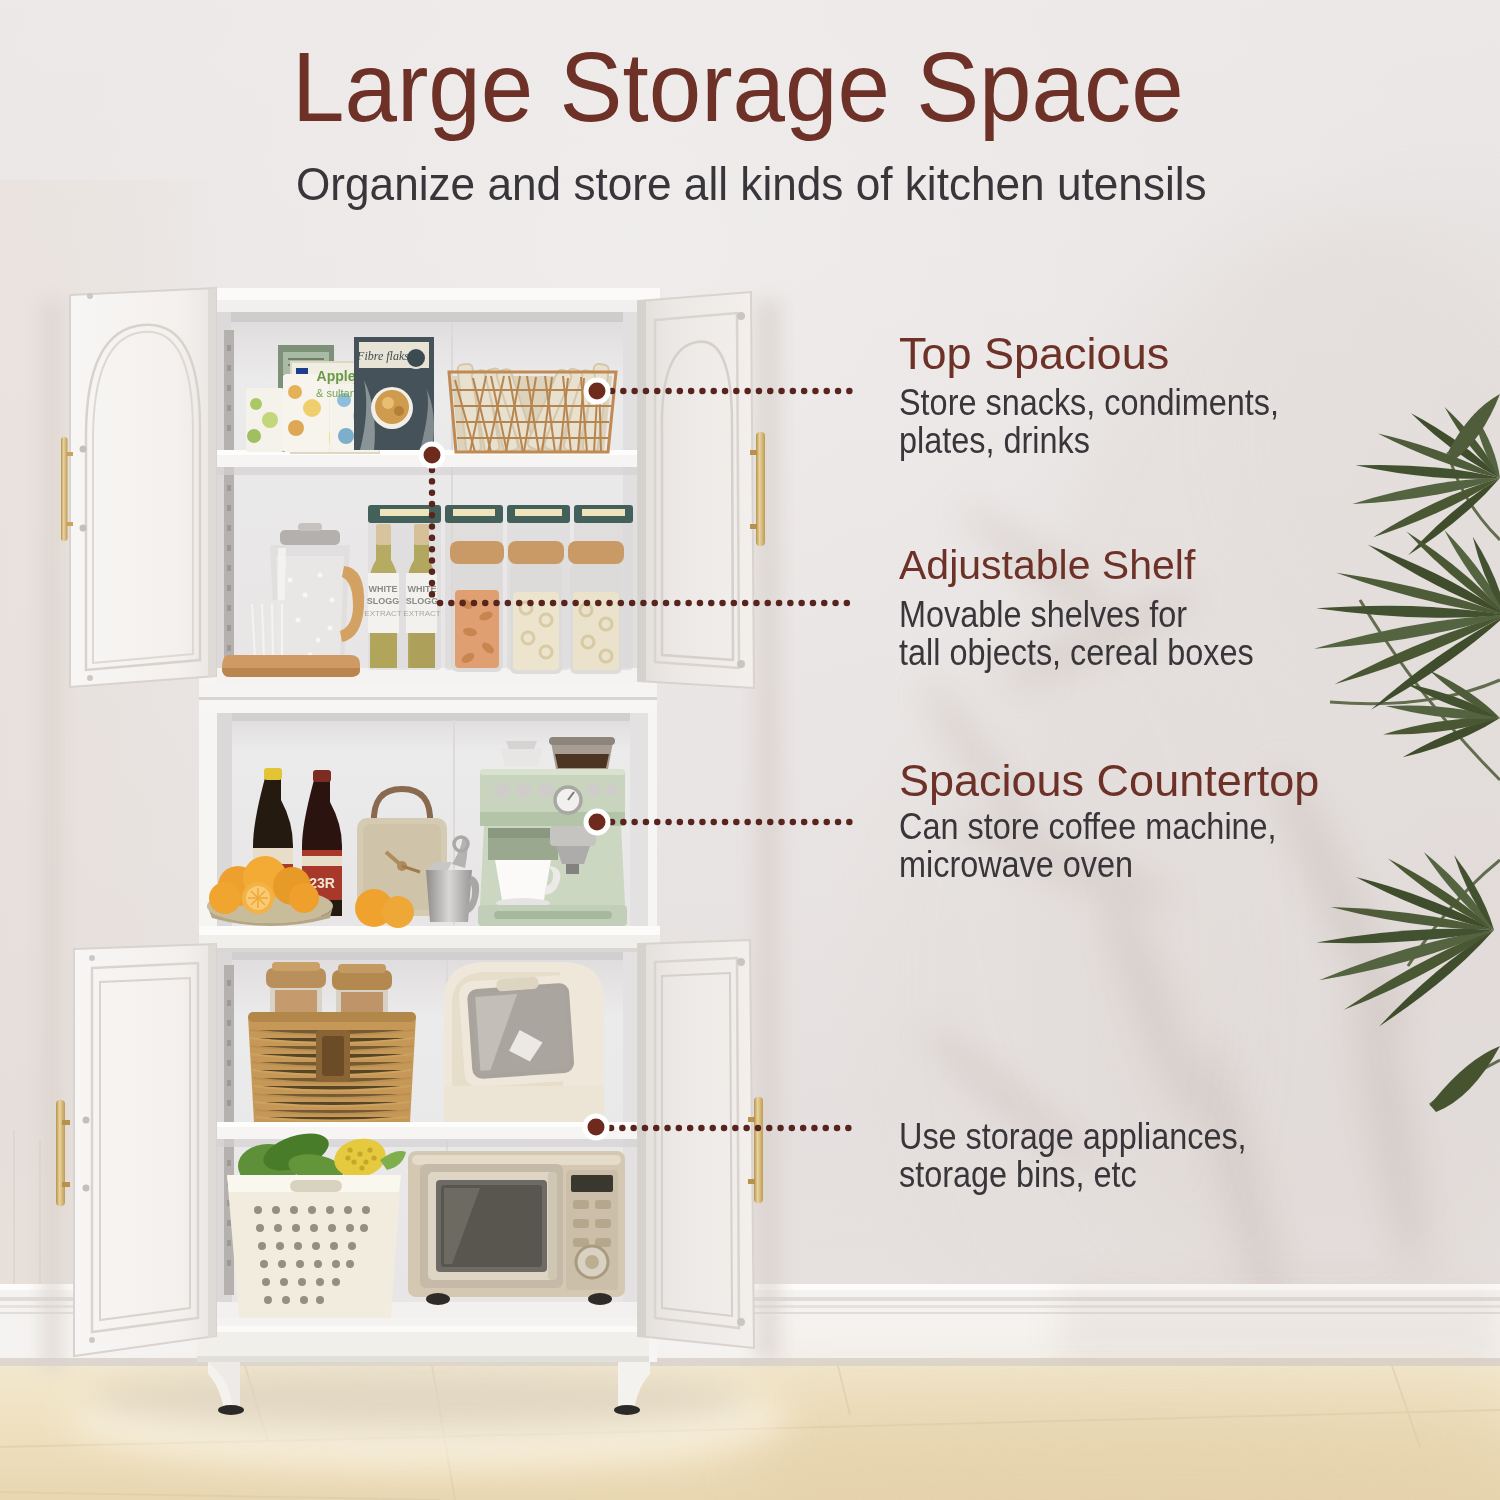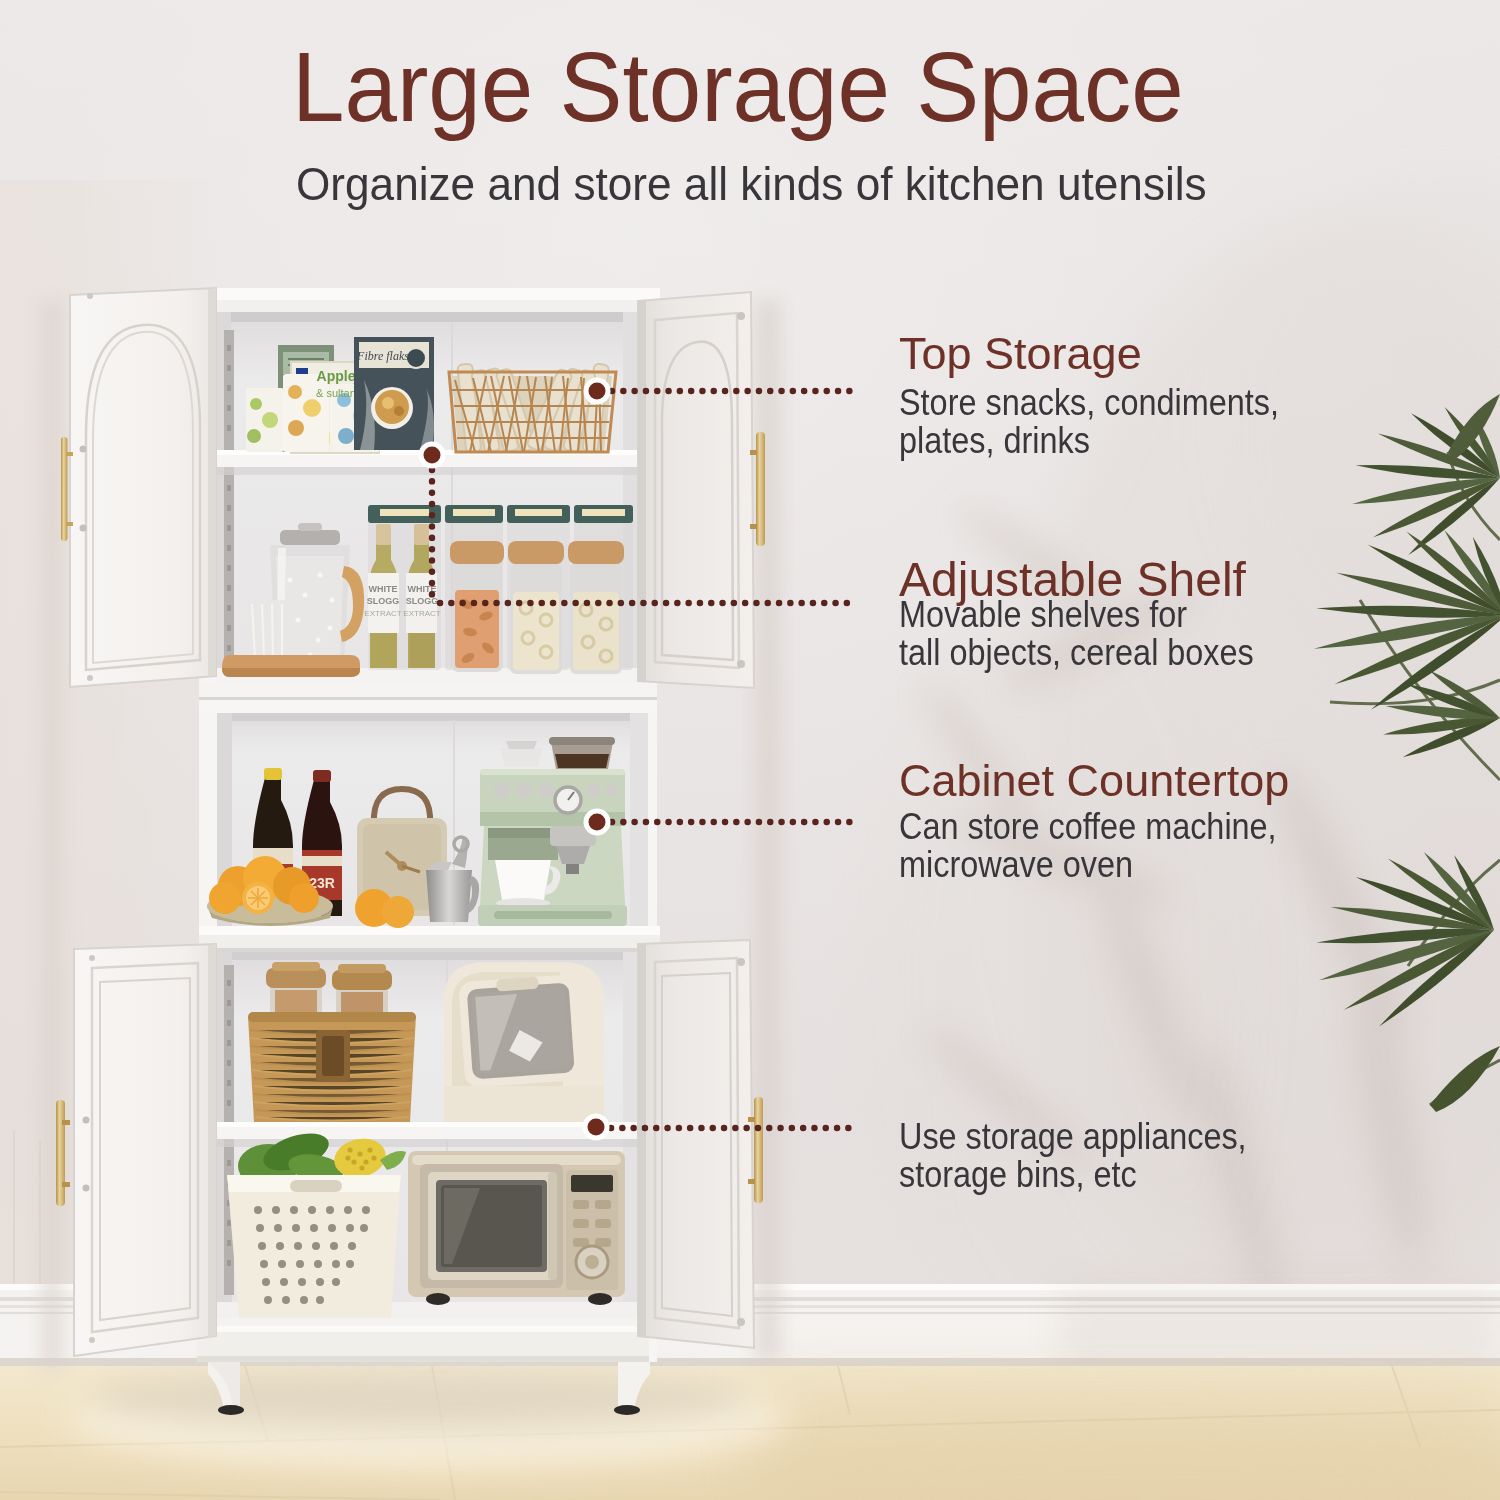--- a/index.html
+++ b/index.html
@@ -842,23 +842,23 @@
     <line x1="611" y1="1128" x2="852" y2="1128" stroke="#5a241e" stroke-width="6.4" stroke-dasharray="0.1 11.2" stroke-linecap="round"></line>
     <circle cx="596" cy="1127" r="13.5" fill="#ffffff"></circle>
     <circle cx="596" cy="1127" r="8.5" fill="#6e2a1c"></circle>
   </g>
 </svg>
 
 <div class="abs h sx95" style="left:292px;top:37px;font-size:99px;line-height:99px;">Large Storage Space</div>
 
 <div class="abs b sx96" style="left:296px;top:161px;font-size:46px;line-height:46px;">Organize and store all kinds of kitchen utensils</div>
 
-<div class="abs h" style="left:899px;top:331px;font-size:45px;line-height:45px;">Top Storage</div>
+<div class="abs h" style="left:899px;top:331px;font-size:45px;line-height:45px;">Top Spacious</div>
 <div class="abs b sx90" style="left:899px;top:384px;font-size:36px;line-height:37.5px;">Store snacks, condiments,<br>plates, drinks</div>
 
-<div class="abs h" style="left:899px;top:557px;font-size:48px;line-height:45px;">Adjustable Shelf</div>
+<div class="abs h" style="left:899px;top:543px;font-size:41px;line-height:45px;">Adjustable Shelf</div>
 <div class="abs b sx90" style="left:899px;top:596px;font-size:36px;line-height:37.5px;">Movable shelves for<br>tall objects, cereal boxes</div>
 
-<div class="abs h" style="left:899px;top:758px;font-size:45px;line-height:45px;">Cabinet Countertop</div>
+<div class="abs h" style="left:899px;top:758px;font-size:45px;line-height:45px;">Spacious Countertop</div>
 <div class="abs b sx90" style="left:899px;top:808px;font-size:36px;line-height:37.5px;">Can store coffee machine,<br>microwave oven</div>
 
 <div class="abs b sx90" style="left:899px;top:1118px;font-size:36px;line-height:37.5px;">Use storage appliances,<br>storage bins, etc</div>
 </div>
 
 </body></html>

